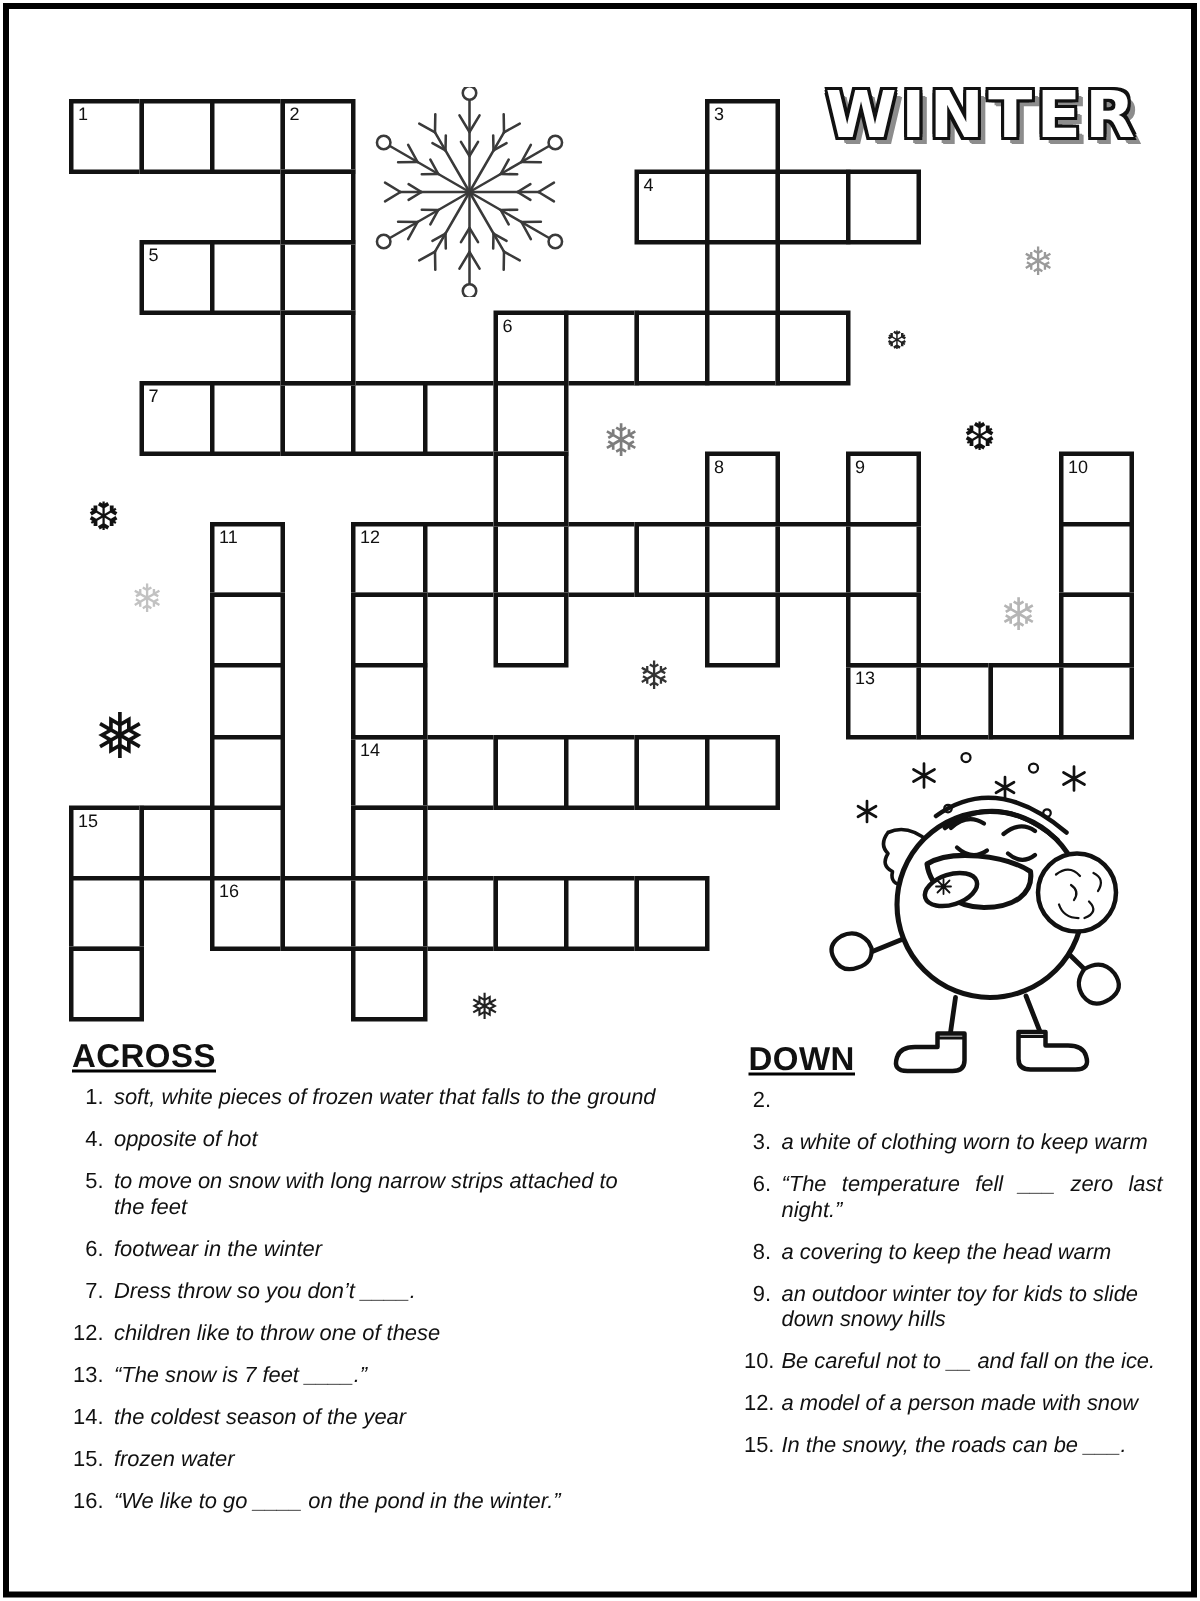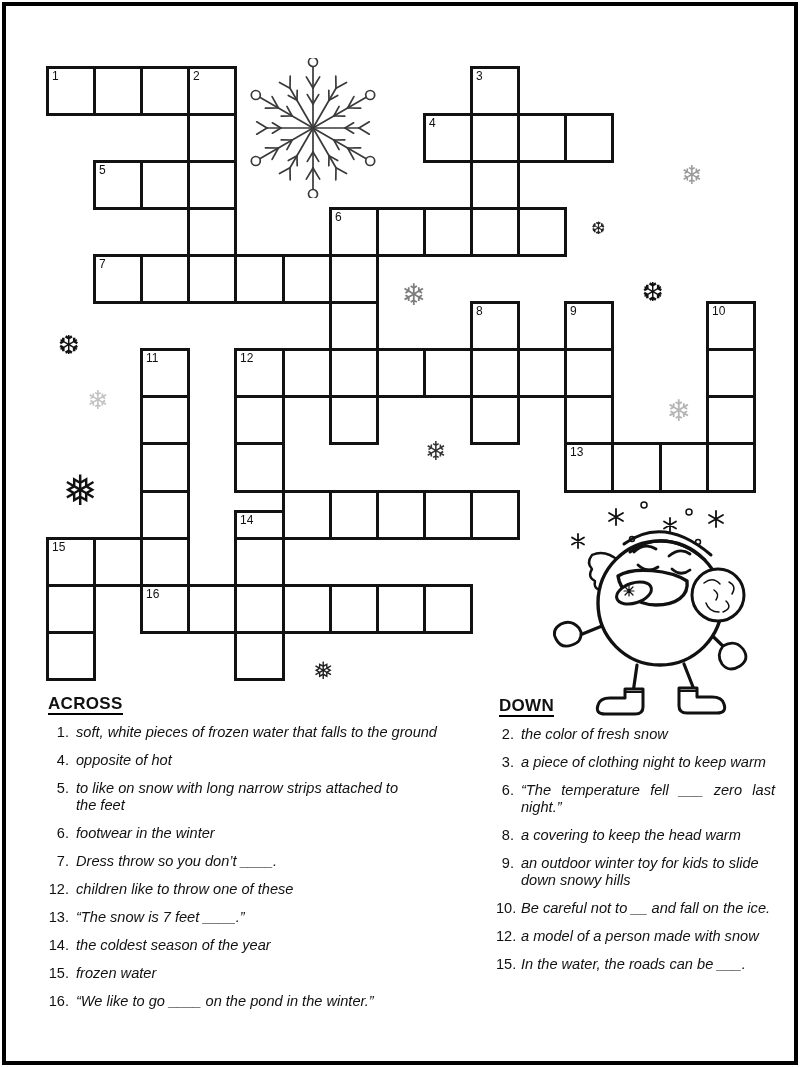--- a/index.html
+++ b/index.html
@@ -24,39 +24,40 @@
 
   
   .flake{position:absolute;transform:translate(-50%,-50%);line-height:1;
          font-family:"DejaVu Sans",sans-serif;pointer-events:none;}
   .bigflake,.snowman{position:absolute;}
 
   
   .clues{position:absolute;font-size:14.6px;line-height:17px;}
   .clues-across{left:45px;top:695px;width:410px;}
   .clues-down{left:484px;top:697px;width:292px;margin-left:12px;}
-  .clue-header{display:inline-block;font-size:17px;font-weight:bold;letter-spacing:.3px;
+  .clue-header{display:inline-block;font-size:22px;font-weight:bold;letter-spacing:.3px;
                border-bottom:2.5px solid #000;padding-bottom:1px;margin:0 0 9px 3px;}
   .clue-row{display:flex;margin-bottom:11px;}
   .clue-num{flex:none;text-align:right;margin-right:7px;}
   .clues-across .clue-num{width:24px;}
   .clues-down .clue-num{width:18px;}
   .clue-text{white-space:pre-line;font-style:italic;}
   .clues-across .clue-text{width:382px;}
   .clues-down .clue-text{width:254px;text-align:justify;}
 
   
   .brand{position:absolute;right:23px;top:1012px;font-size:28px;font-weight:bold;color:#1a1ad1;}
 </style>
 </head>
 <body>
 
 <div class="page">
   <div class="frame"></div>
 
+  <div class="title">WINTER</div>
 
   <svg id="bigflake" class="bigflake" style="left:243px;top:58px;" width="140" height="140" viewBox="-70 -70 140 140">
       <g stroke="#3a3a3a" stroke-width="1.7" fill="none" stroke-linecap="round">
         <path d="M0,0 L0.0,-61.0"></path>
         <path d="M0.0,-40.0 L6.7,-51.1"></path>
         <path d="M0.0,-40.0 L-6.7,-51.1"></path>
         <path d="M0.0,-24.0 L5.7,-33.4"></path>
         <path d="M0.0,-24.0 L-5.7,-33.4"></path>
         <circle cx="0.0" cy="-66.0" r="4.5"></circle>
         <path d="M0,0 L23.0,-39.8"></path>
@@ -166,21 +167,21 @@
       <div class="cell" style="left: 423px; top: 348px; width: 50px; height: 50px;"></div>
       <div class="cell" style="left: 470px; top: 348px; width: 50px; height: 50px;"></div>
       <div class="cell" style="left: 517px; top: 348px; width: 50px; height: 50px;"></div>
       <div class="cell" style="left: 564px; top: 348px; width: 50px; height: 50px;"></div>
       <div class="cell" style="left: 564px; top: 442px; width: 50px; height: 51px;">
         <span class="cellnum">13</span>
       </div>
       <div class="cell" style="left: 611px; top: 442px; width: 51px; height: 51px;"></div>
       <div class="cell" style="left: 659px; top: 442px; width: 50px; height: 51px;"></div>
       <div class="cell" style="left: 706px; top: 442px; width: 50px; height: 51px;"></div>
-      <div class="cell" style="left: 234px; top: 490px; width: 51px; height: 50px; margin-top: 20px;">
+      <div class="cell" style="left: 234px; top: 490px; width: 51px; height: 50px;">
         <span class="cellnum">14</span>
       </div>
       <div class="cell" style="left: 282px; top: 490px; width: 50px; height: 50px;"></div>
       <div class="cell" style="left: 329px; top: 490px; width: 50px; height: 50px;"></div>
       <div class="cell" style="left: 376px; top: 490px; width: 50px; height: 50px;"></div>
       <div class="cell" style="left: 423px; top: 490px; width: 50px; height: 50px;"></div>
       <div class="cell" style="left: 470px; top: 490px; width: 50px; height: 50px;"></div>
       <div class="cell" style="left: 46px; top: 537px; width: 50px; height: 50px;">
         <span class="cellnum">15</span>
       </div>
@@ -273,21 +274,21 @@
         <div class="clue-row">
           <div class="clue-num">1.</div>
           <div class="clue-text">soft, white pieces of frozen water that falls to the ground</div>
         </div>
         <div class="clue-row">
           <div class="clue-num">4.</div>
           <div class="clue-text">opposite of hot</div>
         </div>
         <div class="clue-row">
           <div class="clue-num">5.</div>
-          <div class="clue-text">to like on snow with long narrow strips attached to
+          <div class="clue-text">to move on snow with long narrow strips attached to
 the feet</div>
         </div>
         <div class="clue-row">
           <div class="clue-num">6.</div>
           <div class="clue-text">footwear in the winter</div>
         </div>
         <div class="clue-row">
           <div class="clue-num">7.</div>
           <div class="clue-text">Dress throw so you don’t ____.</div>
         </div>
@@ -312,25 +313,24 @@
           <div class="clue-text">“We like to go ____ on the pond in the winter.”</div>
         </div>
       </div>
   </div>
 
   <div class="clues clues-down">
     <div class="clue-header">DOWN</div>
     <div id="down-list">
         <div class="clue-row">
           <div class="clue-num">2.</div>
-          <div class="clue-text">the color of fresh snow</div>
         </div>
         <div class="clue-row">
           <div class="clue-num">3.</div>
-          <div class="clue-text">a piece of clothing night to keep warm</div>
+          <div class="clue-text">a white of clothing worn to keep warm</div>
         </div>
         <div class="clue-row">
           <div class="clue-num">6.</div>
           <div class="clue-text">“The temperature fell ___ zero last night.”</div>
         </div>
         <div class="clue-row">
           <div class="clue-num">8.</div>
           <div class="clue-text">a covering to keep the head warm</div>
         </div>
         <div class="clue-row">
@@ -341,21 +341,21 @@
         <div class="clue-row">
           <div class="clue-num">10.</div>
           <div class="clue-text">Be careful not to __ and fall on the ice.</div>
         </div>
         <div class="clue-row">
           <div class="clue-num">12.</div>
           <div class="clue-text">a model of a person made with snow</div>
         </div>
         <div class="clue-row">
           <div class="clue-num">15.</div>
-          <div class="clue-text">In the water, the roads can be ___.</div>
+          <div class="clue-text">In the snowy, the roads can be ___.</div>
         </div>
       </div>
   </div>
 
 <div class="flake" style="left: 692px; top: 175px; font-size: 26px; color: rgb(154, 154, 154);">❄</div>
     <div class="flake" style="left: 598px; top: 228px; font-size: 17px; color: rgb(34, 34, 34);">❆</div>
     <div class="flake" style="left: 653px; top: 292px; font-size: 26px; color: rgb(17, 17, 17);">❆</div>
     <div class="flake" style="left: 414px; top: 295px; font-size: 30px; color: rgb(125, 125, 125);">❄</div>
     <div class="flake" style="left: 69px; top: 345px; font-size: 26px; color: rgb(17, 17, 17);">❆</div>
     <div class="flake" style="left: 98px; top: 400px; font-size: 26px; color: rgb(194, 194, 194);">❄</div>

